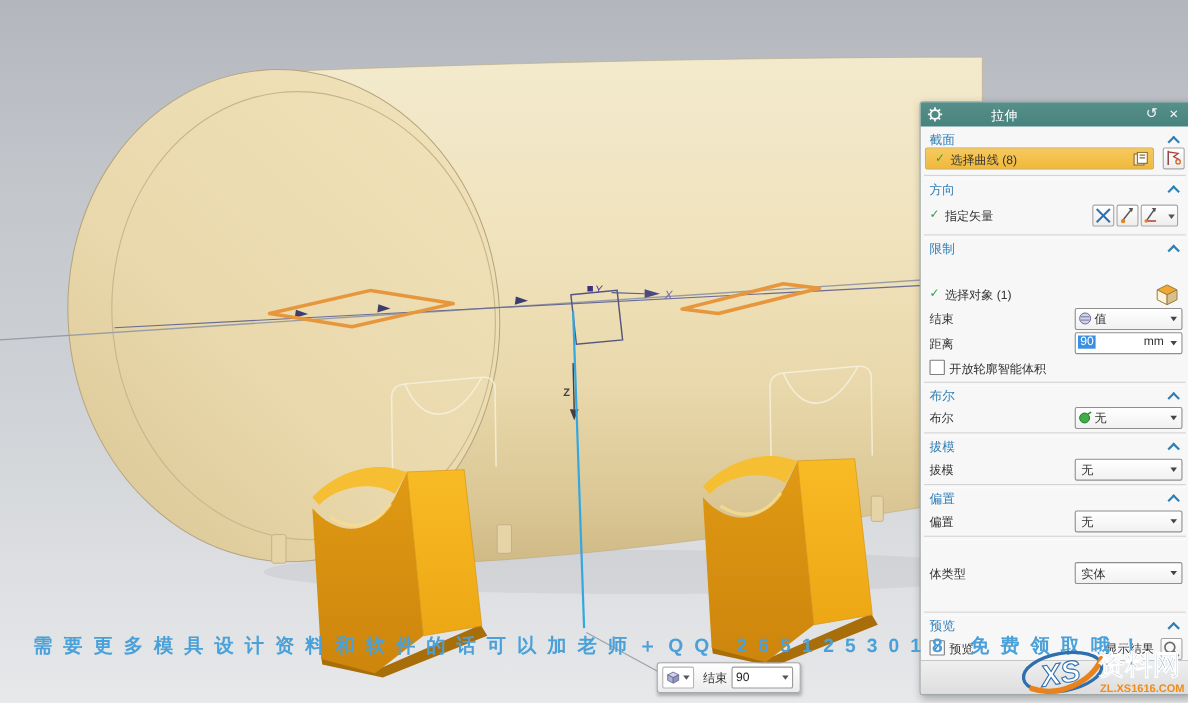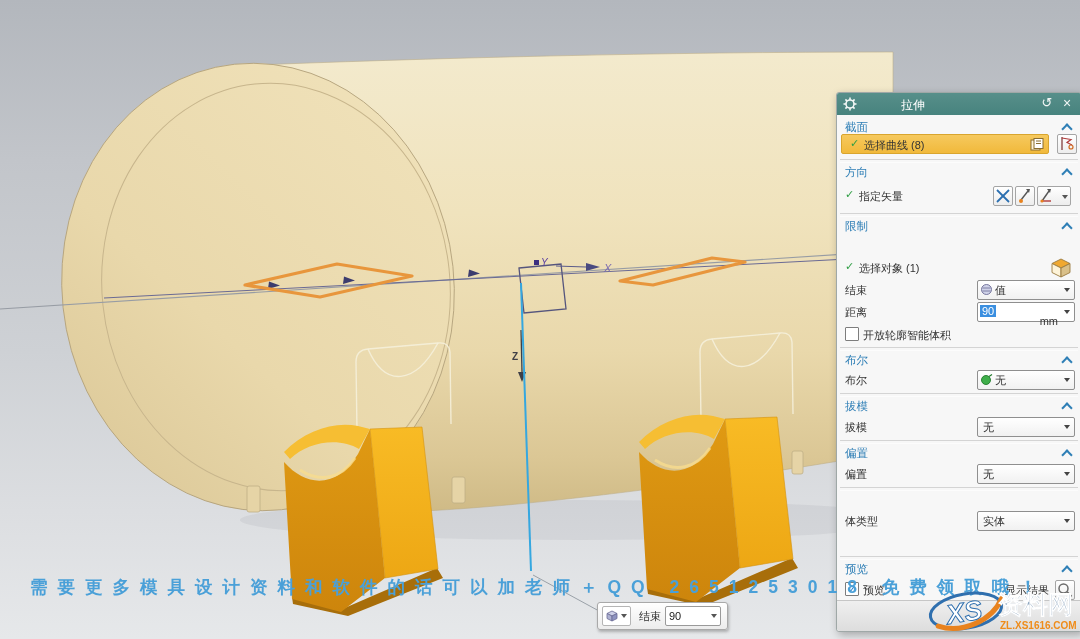--- a/index.html
+++ b/index.html
@@ -289,21 +289,21 @@
           <line x1="2.5" y1="8" x2="10.5" y2="8" stroke="#6a6a94" stroke-width="0.8"></line>
         </svg>
         <span class="ddt">值</span>
         <i class="car"></i>
       </div>
     </div>
     <div class="r" style="top:209px;">
       <span class="rl">距离</span>
       <div class="inp" style="left:140px;width:96px;">
         <span class="abs" style="left:2px;top:2px;background:#3b8fe0;color:#fff;padding:0 2px;">90</span>
-        <span class="abs" style="right:16px;top:12px;color:#333;text-align:right;">mm</span>
+        <span class="abs" style="right:16px;top:2px;color:#333;text-align:right;">mm</span>
         <i class="car" style="position:absolute;right:4px;top:7px;width:0;height:0;border-left:3.5px solid transparent;border-right:3.5px solid transparent;border-top:4px solid #444;"></i>
       </div>
     </div>
     <div class="r" style="top:232px;">
       <span class="cb"></span>
       <span class="rl" style="left:26px;">开放轮廓智能体积</span>
     </div>
     <div class="sep" style="top:254px;"></div>
 
     <div class="sh" style="top:259px;">

